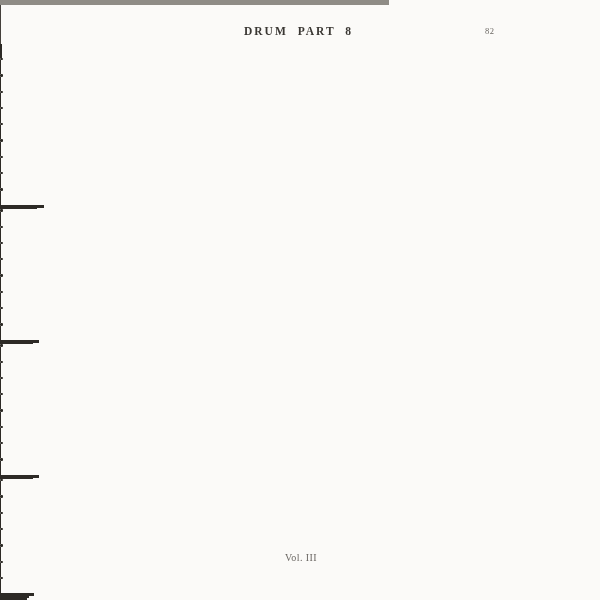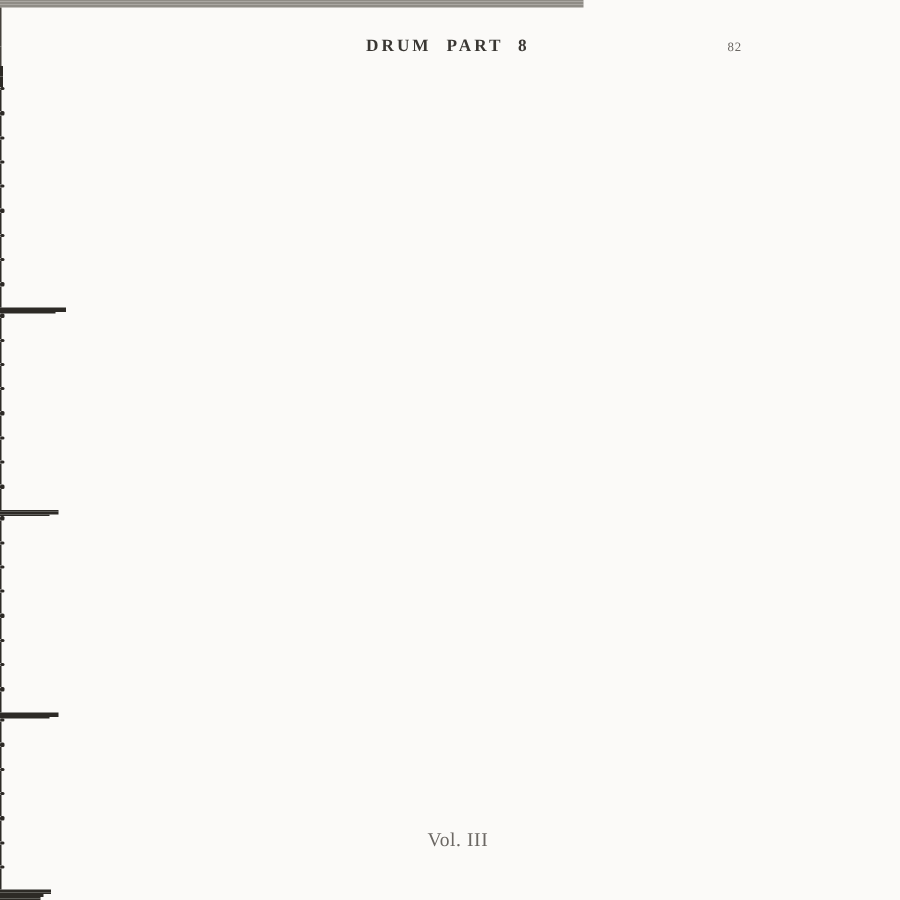--- a/index.html
+++ b/index.html
@@ -1,21 +1,21 @@
 <!DOCTYPE html>
 <html><head>
 <meta charset="utf-8">
 <style>
   html,body{margin:0;padding:0;}
   body{width:600px;height:600px;overflow:hidden;font-family:"Liberation Serif", serif;}
   #page{position:relative;width:600px;height:600px;}
   .title{position:absolute;top:25px;left:244px;font-size:11.5px;font-weight:bold;
          letter-spacing:2px;word-spacing:5px;}
   .pagenum{position:absolute;top:26px;left:485px;font-size:8.5px;letter-spacing:.5px;}
-  .footer{position:absolute;top:552px;left:285px;font-size:13px;letter-spacing:.4px;}
+  .footer{position:absolute;top:552px;left:285px;font-size:10px;letter-spacing:.4px;}
 </style>
 </head>
 <body>
 
 <div id="page" style="background: rgb(251, 250, 248);">
   <div class="title" style="color: rgb(58, 55, 51);">DRUM PART 8</div>
   <div class="pagenum" style="color: rgb(107, 103, 99);">82</div>
   <div id="score">
       <div style="left: 114px; top: 61px; width: 389px;">
         <div style="left: 0px; right: 0px; top: 0px; height: 1px; background: rgb(143, 140, 134);"></div>

